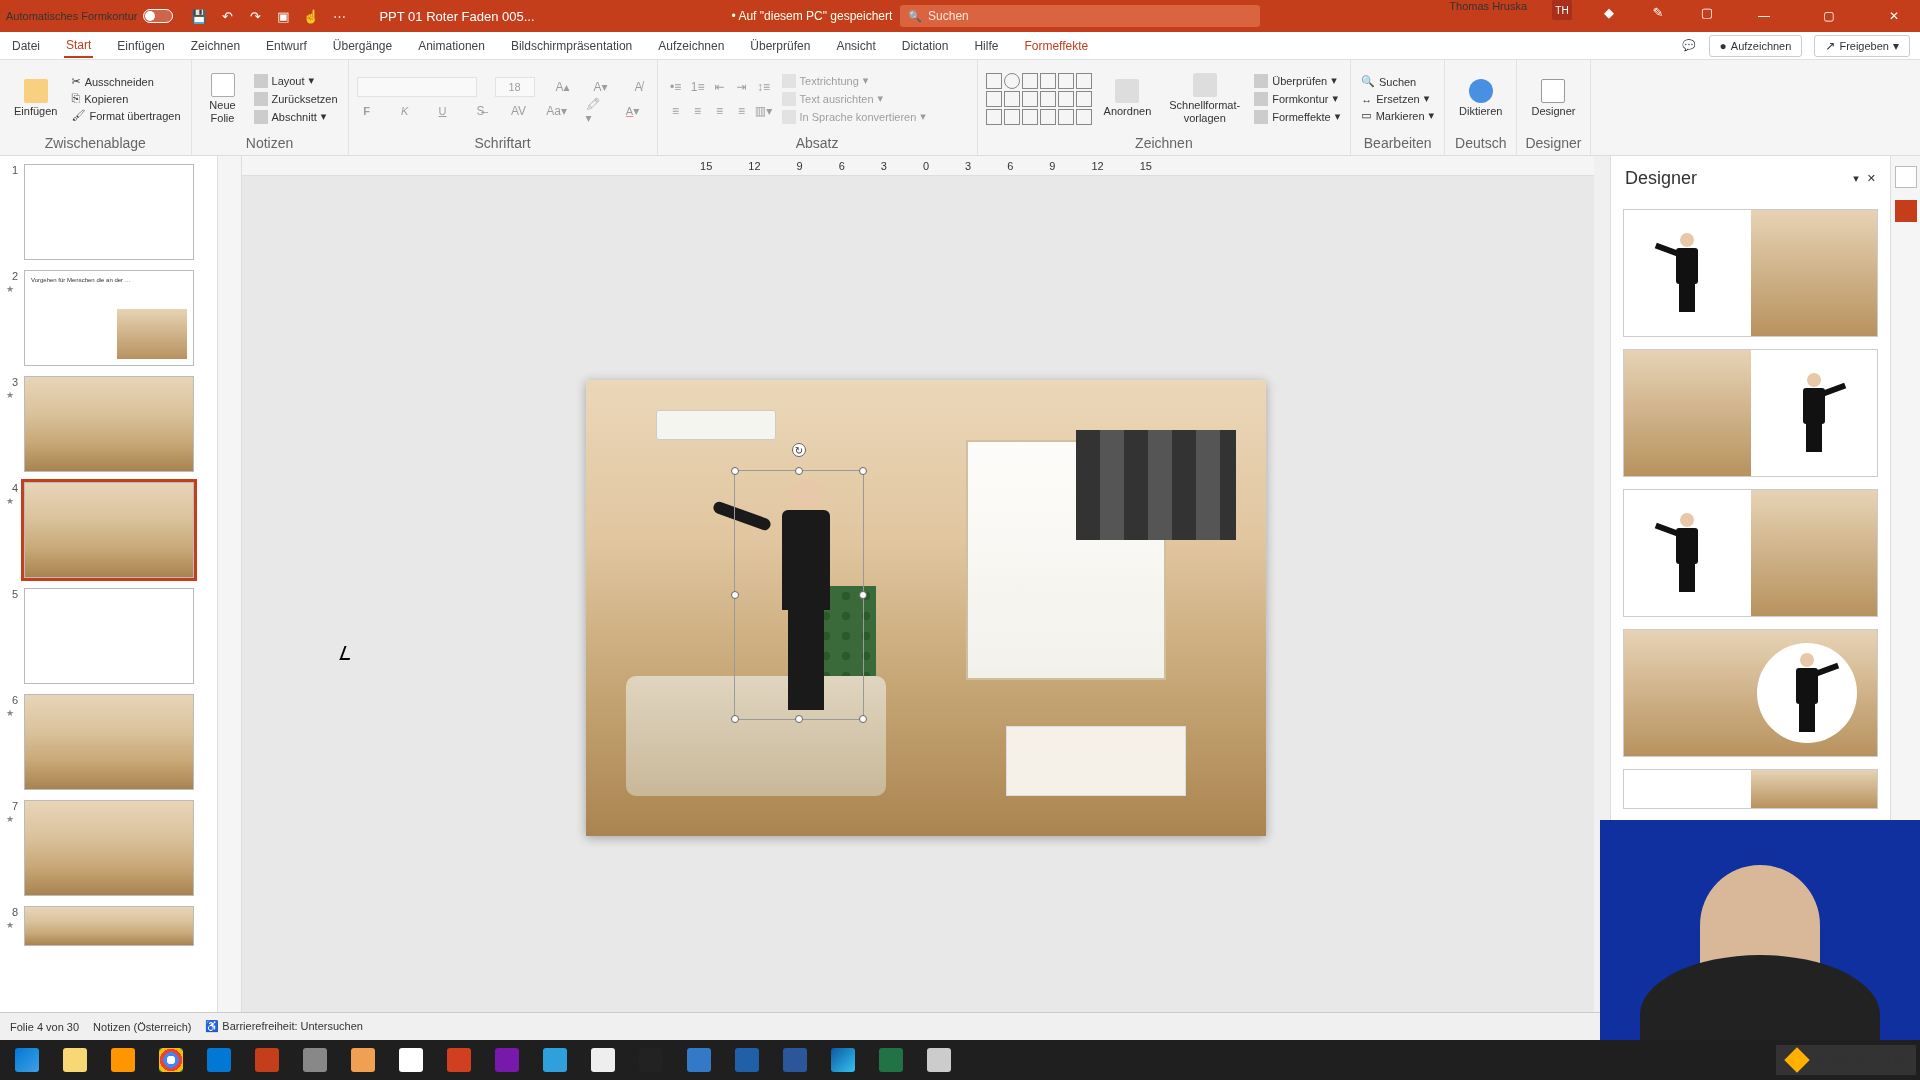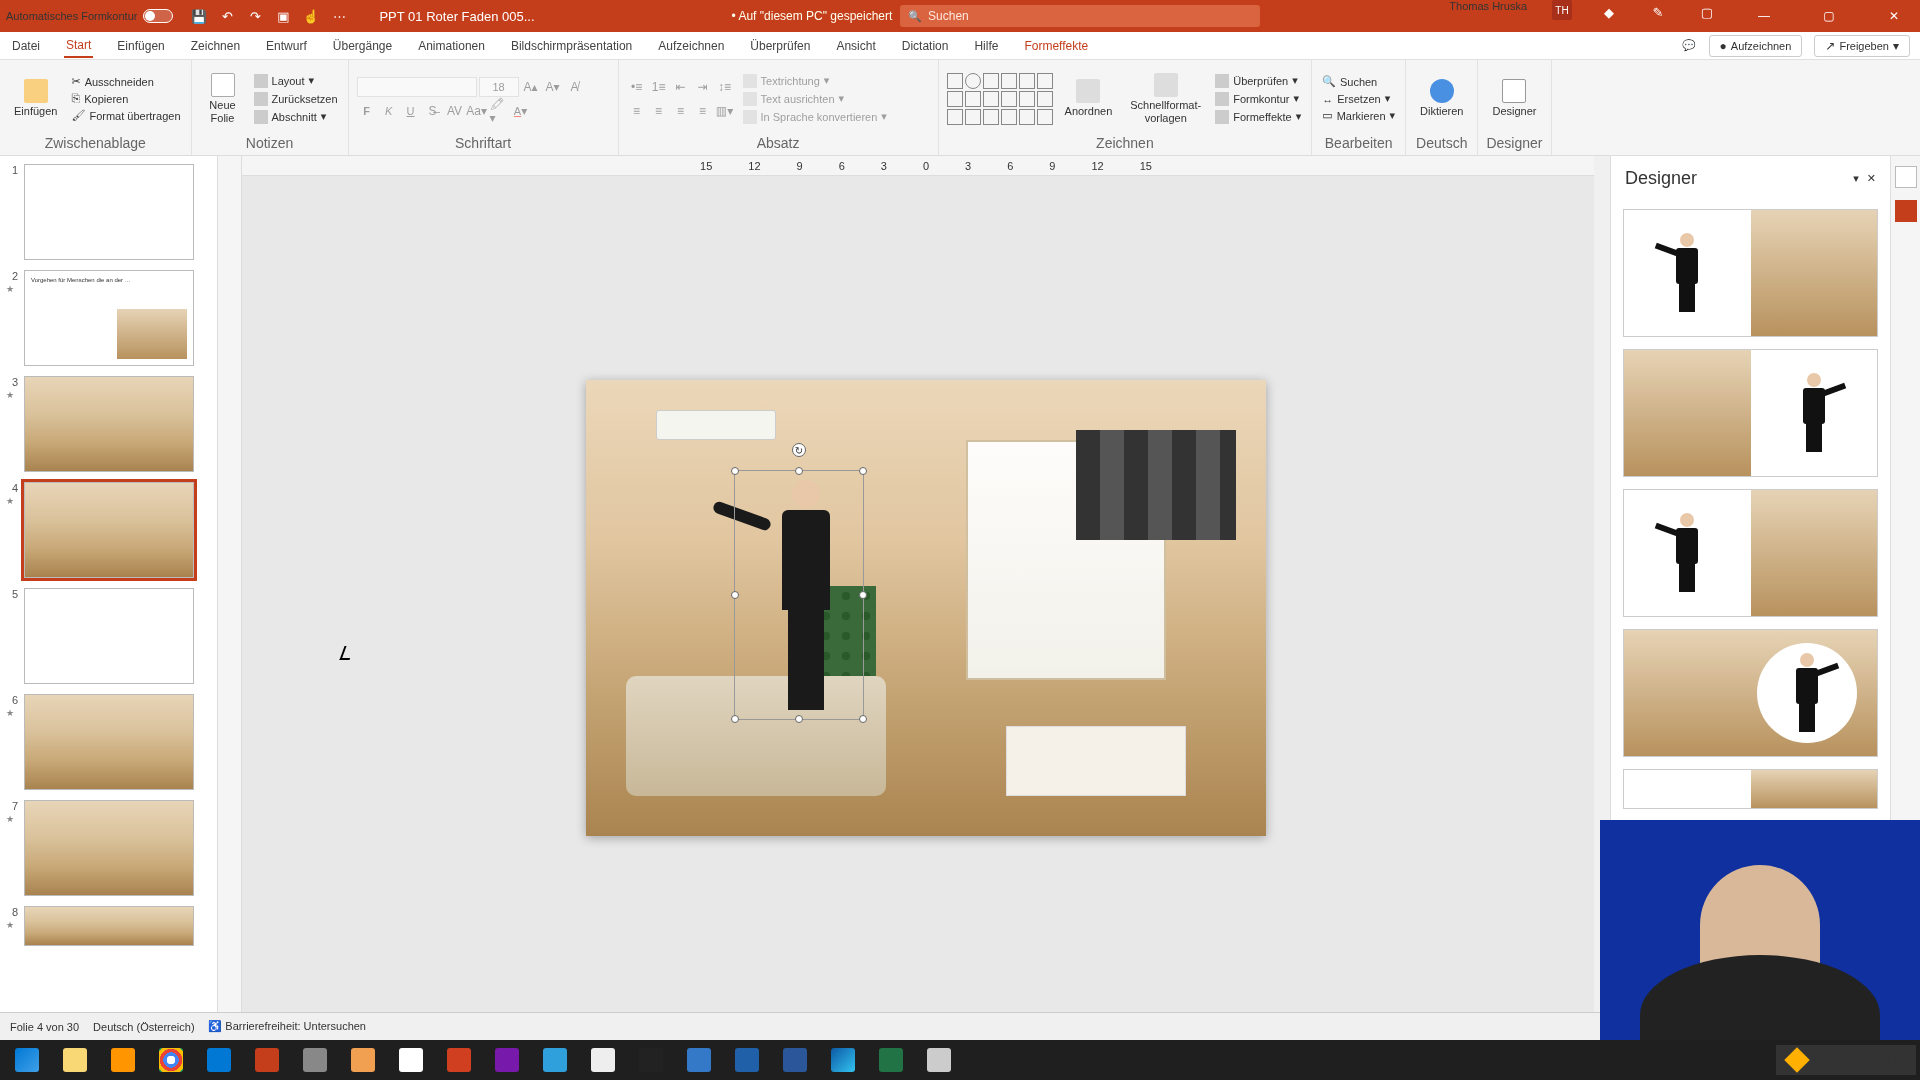--- a/index.html
+++ b/index.html
@@ -34,21 +34,21 @@
 .group{border-right:1px solid #e2e2e2;padding:4px 8px 2px;display:flex;flex-direction:column;justify-content:space-between}
 .group-label{text-align:center;font-size:14px;color:#666;padding:2px 0}
 .group-body{display:flex;gap:6px;flex:1;align-items:center}
 .big-btn{display:flex;flex-direction:column;align-items:center;justify-content:center;gap:2px;padding:2px 6px;min-width:46px}
 .big-btn .ico{width:24px;height:24px;background:#ddd;border-radius:2px}
 .big-btn span{font-size:11px;text-align:center;line-height:1.1}
 .stack{display:flex;flex-direction:column;gap:2px}
 .small-btn{display:flex;align-items:center;gap:4px;font-size:11px;padding:1px 2px;white-space:nowrap}
 .small-btn .ico{width:14px;height:14px;background:#ccc}
 .font-controls{display:flex;flex-direction:column;gap:4px;opacity:.45}
-.font-row{display:flex;gap:2px;align-items:flex-start}
+.font-row{display:flex;gap:18px;align-items:flex-start}
 .font-sel{width:120px;height:20px;border:1px solid #ccc;background:#fff}
 .font-size{width:40px;height:20px;border:1px solid #ccc;background:#fff;display:flex;align-items:center;justify-content:center}
 .fbtn{width:20px;height:20px;border:1px solid transparent;display:flex;align-items:center;justify-content:center;font-size:12px}
 .para-controls{display:flex;flex-direction:column;gap:4px;opacity:.45}
 .para-row{display:flex;gap:2px}
 .shapes-grid{display:grid;grid-template-columns:repeat(6,16px);grid-template-rows:repeat(3,16px);gap:2px}
 .shape{width:16px;height:16px;border:1px solid #888}
 
 
 .work{position:absolute;top:156px;left:0;right:0;bottom:28px;display:flex}
@@ -560,21 +560,21 @@
   </div>
 
   <div class="side-rail">
     <div class="rail-btn"></div>
     <div class="rail-btn active"></div>
   </div>
 </div>
 
 <div class="status" style="bottom:40px">
   <span>Folie 4 von 30</span>
-  <span>Deutsch (Österreich)</span>
+  <span>Notizen (Österreich)</span>
   <span>♿ <span>Barrierefreiheit: Untersuchen</span></span>
   <div class="right">
     <span>📝 <span>Notizen</span></span>
     <span>🖥 <span>Anzeigeeinstellungen</span></span>
     <span>▦</span>
   </div>
 </div>
 
 <div class="taskbar">
   <div class="tbtn">

